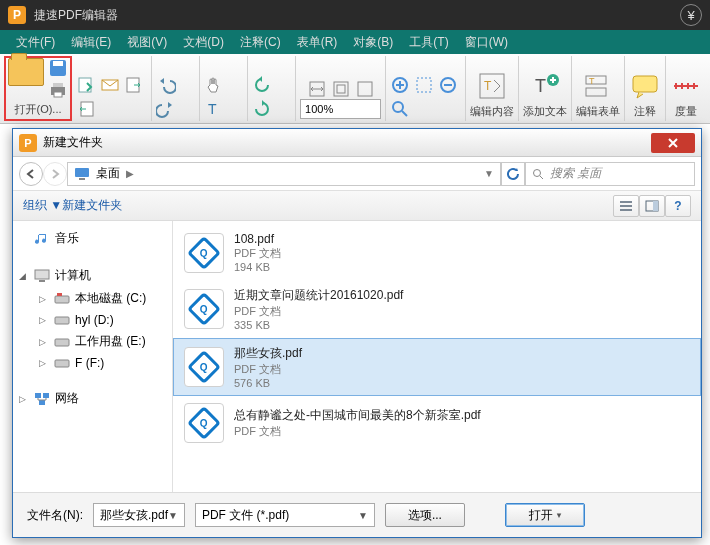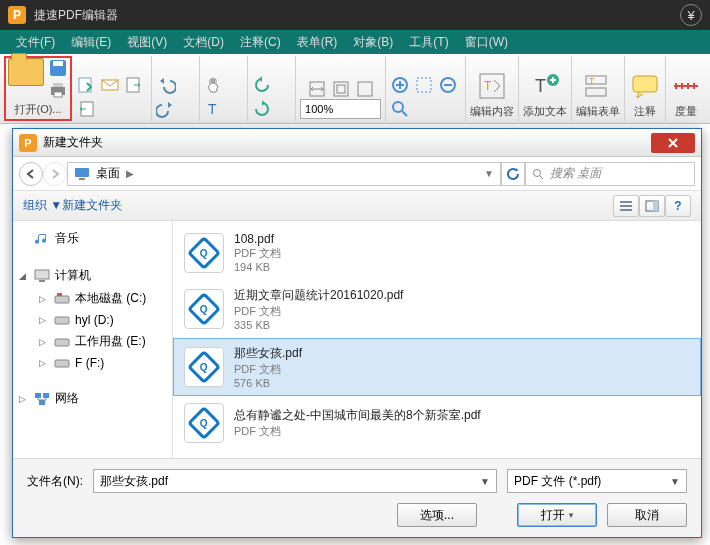--- a/index.html
+++ b/index.html
@@ -58,21 +58,21 @@
 
 .filelist { flex: 1; overflow: auto; padding: 4px 0; font-size: 12px; }
 .file-item { display: flex; align-items: center; gap: 10px; padding: 6px 10px; border: 1px solid transparent; }
 .file-item.selected { background: #d6e8f8; border: 1px solid #7bb0e2; }
 .file-icon { width: 40px; height: 40px; background: #fff; border: 1px solid #d0d0d0; border-radius: 4px; display: flex; align-items: center; justify-content: center; position: relative; }
 .file-icon .q { width: 24px; height: 24px; border: 3px solid #1078c8; border-radius: 4px; transform: rotate(45deg); display: flex; align-items: center; justify-content: center; color: #1078c8; font-weight: bold; font-size: 10px; }
 .file-icon .q span { transform: rotate(-45deg); }
 .file-meta .name { color: #222; }
 .file-meta .type, .file-meta .size { color: #7a7a7a; font-size: 11px; }
 
-.dlg-footer { padding: 10px 14px; display: flex; flex-direction: column; gap: 10px; font-size: 12px; background: #f4f4f4; }
+.dlg-footer { padding: 10px 14px; display: flex; gap: 10px; font-size: 12px; background: #f4f4f4; }
 .footer-row { display: flex; align-items: center; gap: 10px; }
 .fn-label { white-space: nowrap; }
 .combo { height: 24px; border: 1px solid #aaa; background: #fff; display: flex; align-items: center; padding: 0 6px; justify-content: space-between; }
 .combo .arrow { color: #555; font-size: 10px; }
 .btn { height: 24px; min-width: 80px; border: 1px solid #999; background: linear-gradient(#fefefe,#e6e6e6); display: flex; align-items: center; justify-content: center; cursor: pointer; border-radius: 2px; }
 .btn.primary { border: 1px solid #3b86cf; box-shadow: 0 0 0 1px #8cbce8 inset; }
 .btn .arrow { margin-left: 4px; font-size: 9px; color: #555; }
 
 svg { display: block; }
 </style>
@@ -447,16 +447,15 @@
         <span class="arrow">▼</span>
       </div>
     </div>
     <div class="footer-row" style="justify-content:flex-end;">
       <div class="btn">选项...</div>
       <div style="width:20px"></div>
       <div class="btn primary">
         <span>打开</span>
         <span class="arrow">▾</span>
       </div>
-      <div class="btn">取消</div>
     </div>
   </div>
 </div>
 
 </body></html>

